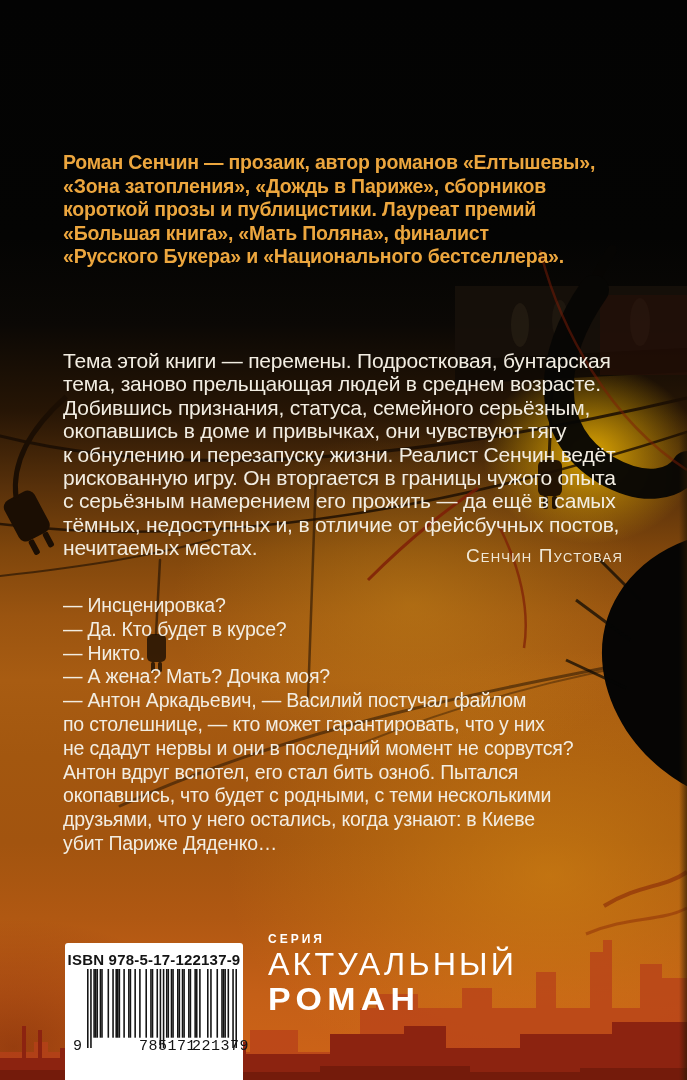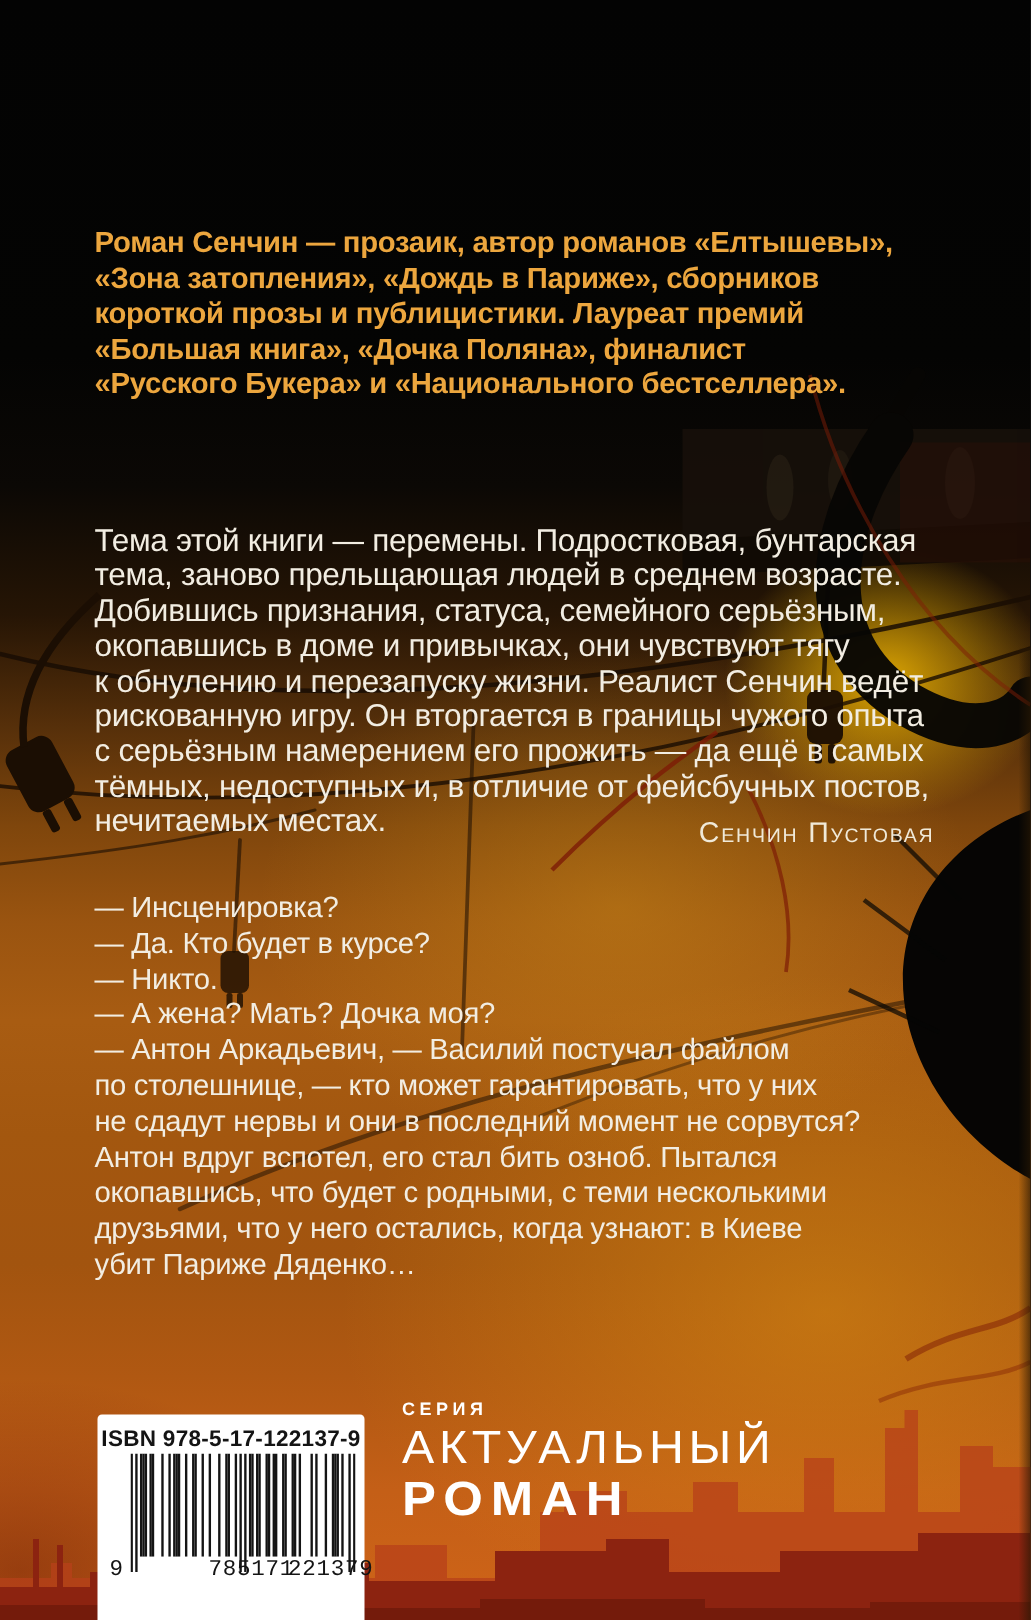--- a/index.html
+++ b/index.html
@@ -118,21 +118,21 @@
     <path fill="#8C2310" d="M0,150 V128 H22 V96 H26 V128 H38 V100 H42 V128 H60 V118 H90 V90 H94 V128 H130 V120 H200 V112 H246 V124 H330 V104 H404 V96 H446 V118 H520 V104 H612 V92 H687 V150 Z"></path>
     <path fill="#701A0A" opacity="0.85" d="M0,150 V140 H80 V134 H180 V142 H320 V136 H470 V142 H580 V138 H687 V150 Z"></path>
   </svg>
 
   <div class="edge-shade"></div>
 
   <div class="txt bio">
     <div>Роман Сенчин — прозаик, автор романов «Елтышевы»,</div>
     <div>«Зона затопления», «Дождь в Париже», сборников</div>
     <div>короткой прозы и публицистики. Лауреат премий</div>
-    <div>«Большая книга», «Дочка Поляна», финалист</div>
+    <div>«Большая книга», «Мать Поляна», финалист</div>
     <div>«Русского Букера» и «Национального бестселлера».</div>
   </div>
 
   <div class="txt review">
     <div>Тема этой книги — перемены. Подростковая, бунтарская</div>
     <div>тема, заново прельщающая людей в среднем возрасте.</div>
     <div>Добившись признания, статуса, семейного серьёзным,</div>
     <div>окопавшись в доме и привычках, они чувствуют тягу</div>
     <div>к обнулению и перезапуску жизни. Реалист Сенчин ведёт</div>
     <div>рискованную игру. Он вторгается в границы чужого опыта</div>

